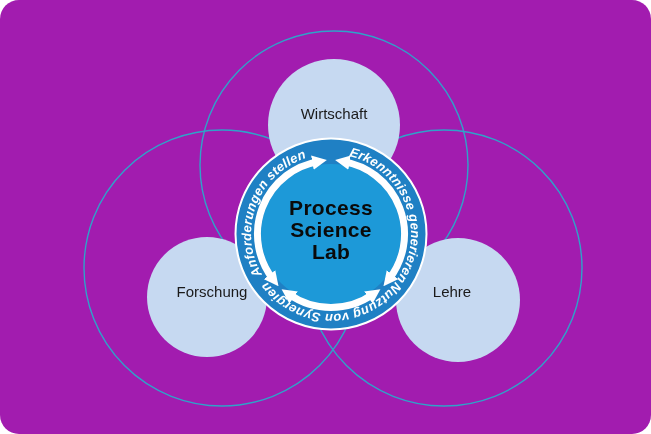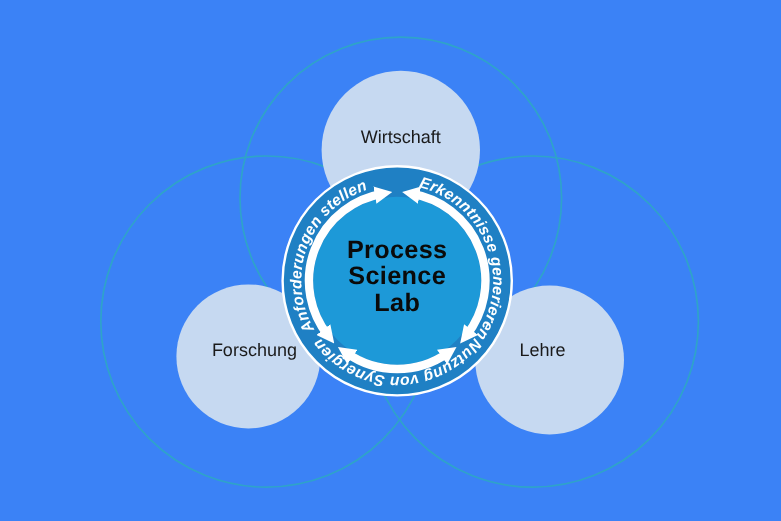--- a/index.html
+++ b/index.html
@@ -1,21 +1,22 @@
 <!DOCTYPE html>
 <html><head>
 <meta charset="utf-8">
 <style>
   html,body{margin:0;padding:0;background:#ffffff;}
   .stage{
     position:relative;
     width:651px;height:434px;
-    background:#3b82f6;
+    background:#a21caf;
     font-family:"Liberation Sans",sans-serif;
     overflow:hidden;
+    border-radius:19px;
   }
   svg{display:block;}
   .sphere-label{
     font-family:"Liberation Sans",sans-serif;
     font-size:15px;
     fill:#1a1a1a;
   }
   .hub-title{
     font-family:"Liberation Sans",sans-serif;
     font-size:21px;

